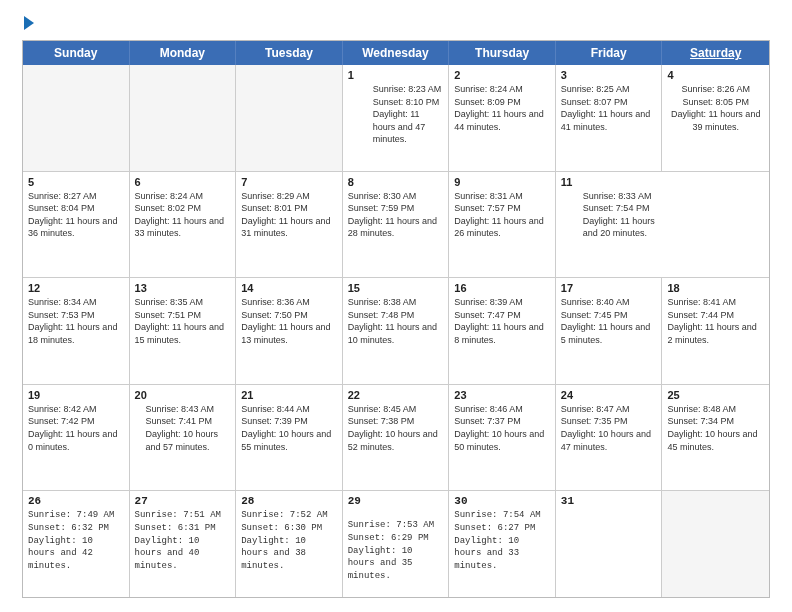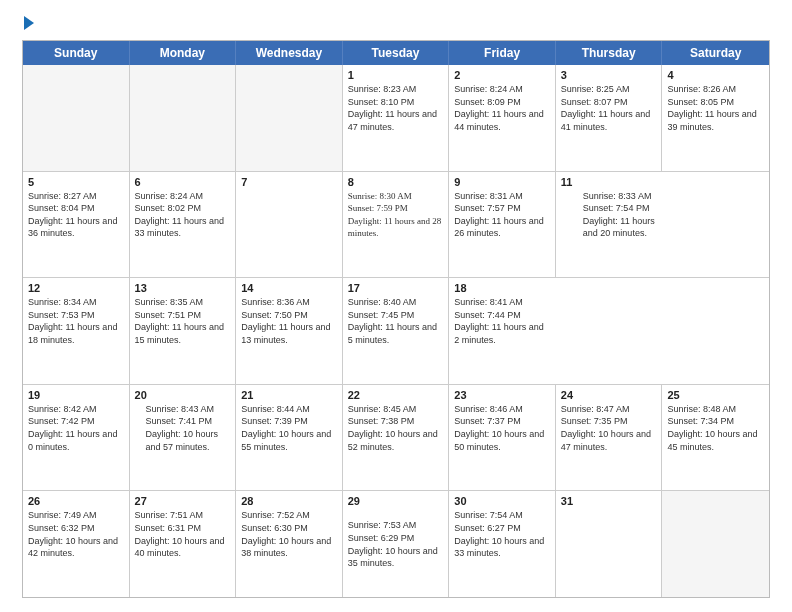--- a/index.html
+++ b/index.html
@@ -69,33 +69,33 @@
       background: #3a6db5;
     }
     .cal-header-cell {
       color: #fff;
       font-size: 12px;
       font-weight: bold;
       padding: 5px 6px;
       text-align: center;
       border-right: 1px solid #5580c0;
     }
-    .cal-header-cell:last-child { border-right: none; }
+    .cal-header-cell:last-child { border-right: none; text-decoration: underline; }
     .cal-body {
       flex: 1;
       display: flex;
       flex-direction: column;
     }
     .cal-row {
       display: grid;
       grid-template-columns: repeat(7, 1fr);
       flex: 1;
       border-bottom: 1px solid #ccc;
     }
-    .cal-row:last-child { border-bottom: none; }
+    .cal-row:last-child { border-bottom: none; font-family: Liberation Mono, monospace; }
     .cal-cell {
       border-right: 1px solid #ccc;
       padding: 4px 5px;
       font-size: 9.5px;
       color: #333;
       vertical-align: top;
       min-height: 0;
       background: #fff;
     }
     .cal-cell:last-child { border-right: none; }
@@ -129,75 +129,78 @@
     <div class="title-block">
       <div class="title-month"></div>
       <div class="title-location"></div>
     </div>
   </div>
 
   <div class="calendar">
     <div class="cal-header-row">
     <div class="cal-header-cell">Sunday</div>
         <div class="cal-header-cell">Monday</div>
+        <div class="cal-header-cell">Tuesday</div>
         <div class="cal-header-cell">Wednesday</div>
-        <div class="cal-header-cell">Tuesday</div>
+        <div class="cal-header-cell">Thursday</div>
         <div class="cal-header-cell">Friday</div>
-        <div class="cal-header-cell">Thursday</div>
         <div class="cal-header-cell">Saturday</div>
       </div>
     <div class="cal-body">
     <div class="cal-row">
           <div class="cal-cell empty"></div>
           <div class="cal-cell empty"></div>
           <div class="cal-cell empty"></div>
           <div class="cal-cell">
             <div class="day-number">1</div>
-            <div class="day-info" style="white-space: pre-line;">Sunrise: 8:23 AM
+            <div class="day-info" style="white-space: pre-line; margin-left: 25px;">Sunrise: 8:23 AM
 Sunset: 8:10 PM
 Daylight: 11 hours and 47 minutes.</div>
           </div>
           <div class="cal-cell">
             <div class="day-number">2</div>
             <div class="day-info" style="white-space: pre-line;">Sunrise: 8:24 AM
 Sunset: 8:09 PM
 Daylight: 11 hours and 44 minutes.</div>
           </div>
           <div class="cal-cell">
             <div class="day-number">3</div>
             <div class="day-info" style="white-space: pre-line;">Sunrise: 8:25 AM
 Sunset: 8:07 PM
 Daylight: 11 hours and 41 minutes.</div>
           </div>
           <div class="cal-cell">
             <div class="day-number">4</div>
-            <div class="day-info" style="white-space: pre-line;">Sunrise: 8:26 AM
+            <div class="day-info" style="white-space: pre-line; text-align: center;">Sunrise: 8:26 AM
 Sunset: 8:05 PM
 Daylight: 11 hours and 39 minutes.</div>
           </div>
         </div>
         <div class="cal-row">
           <div class="cal-cell">
             <div class="day-number">5</div>
             <div class="day-info" style="white-space: pre-line;">Sunrise: 8:27 AM
 Sunset: 8:04 PM
 Daylight: 11 hours and 36 minutes.</div>
           </div>
           <div class="cal-cell">
             <div class="day-number">6</div>
             <div class="day-info" style="white-space: pre-line;">Sunrise: 8:24 AM
 Sunset: 8:02 PM
 Daylight: 11 hours and 33 minutes.</div>
           </div>
           <div class="cal-cell">
             <div class="day-number">7</div>
+            <div class="day-info" style="white-space: pre-line;">Sunrise: 8:29 AM
+Sunset: 8:01 PM
+Daylight: 11 hours and 31 minutes.</div>
           </div>
           <div class="cal-cell">
             <div class="day-number">8</div>
-            <div class="day-info" style="white-space: pre-line; font-family: Liberation Serif, serif;">Sunrise: 8:30 AM
+            <div class="day-info" style="white-space: pre-line;">Sunrise: 8:30 AM
 Sunset: 7:59 PM
 Daylight: 11 hours and 28 minutes.</div>
           </div>
           <div class="cal-cell">
             <div class="day-number">9</div>
             <div class="day-info" style="white-space: pre-line;">Sunrise: 8:31 AM
 Sunset: 7:57 PM
 Daylight: 11 hours and 26 minutes.</div>
           </div>
           <div class="cal-cell">
@@ -218,20 +221,32 @@
             <div class="day-number">13</div>
             <div class="day-info" style="white-space: pre-line;">Sunrise: 8:35 AM
 Sunset: 7:51 PM
 Daylight: 11 hours and 15 minutes.</div>
           </div>
           <div class="cal-cell">
             <div class="day-number">14</div>
             <div class="day-info" style="white-space: pre-line;">Sunrise: 8:36 AM
 Sunset: 7:50 PM
 Daylight: 11 hours and 13 minutes.</div>
+          </div>
+          <div class="cal-cell">
+            <div class="day-number">15</div>
+            <div class="day-info" style="white-space: pre-line;">Sunrise: 8:38 AM
+Sunset: 7:48 PM
+Daylight: 11 hours and 10 minutes.</div>
+          </div>
+          <div class="cal-cell">
+            <div class="day-number">16</div>
+            <div class="day-info" style="white-space: pre-line;">Sunrise: 8:39 AM
+Sunset: 7:47 PM
+Daylight: 11 hours and 8 minutes.</div>
           </div>
           <div class="cal-cell">
             <div class="day-number">17</div>
             <div class="day-info" style="white-space: pre-line;">Sunrise: 8:40 AM
 Sunset: 7:45 PM
 Daylight: 11 hours and 5 minutes.</div>
           </div>
           <div class="cal-cell">
             <div class="day-number">18</div>
             <div class="day-info" style="white-space: pre-line;">Sunrise: 8:41 AM

